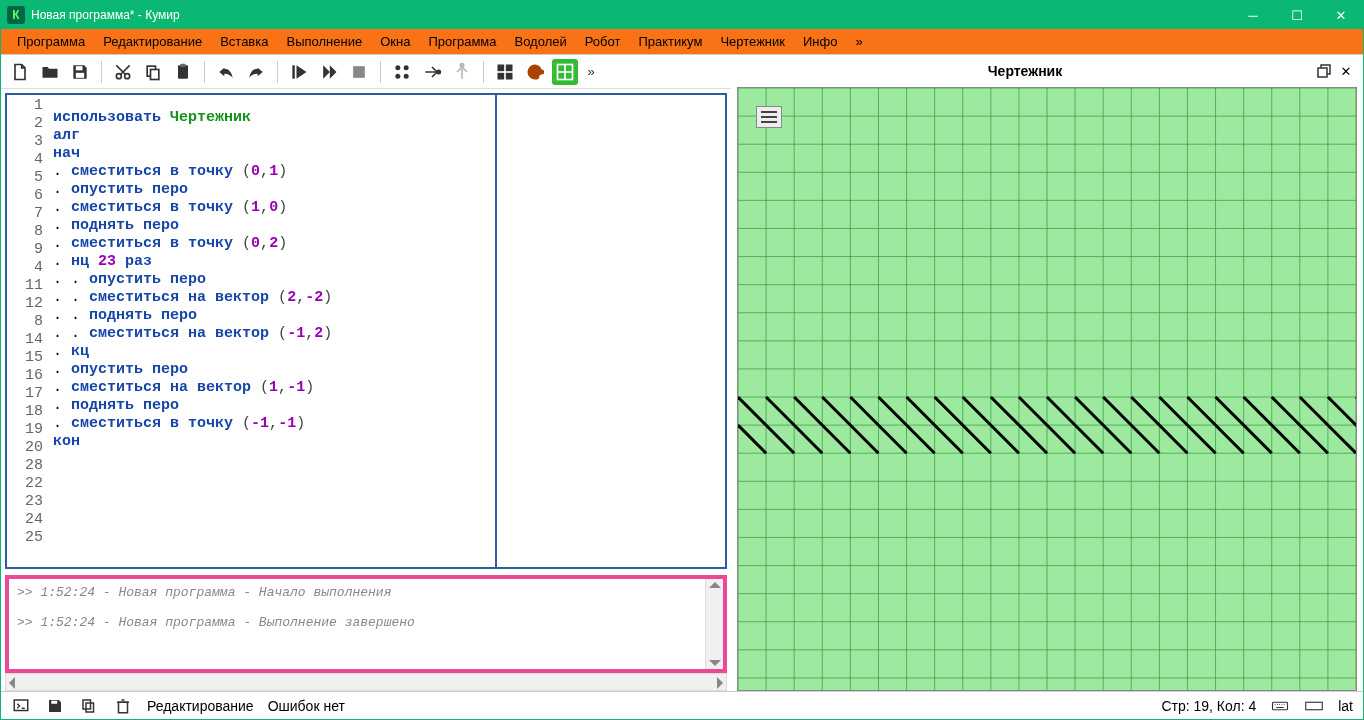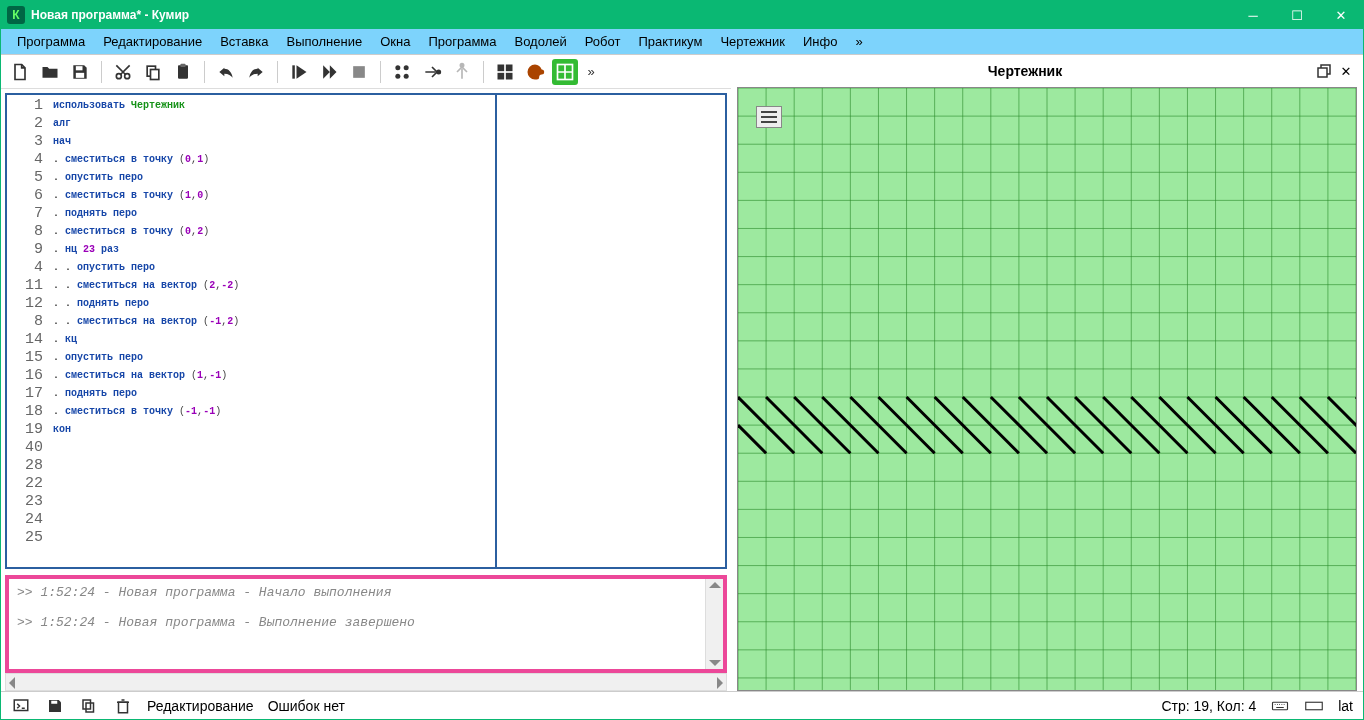--- a/index.html
+++ b/index.html
@@ -1,39 +1,39 @@
 <!DOCTYPE html>
 <html><head>
 <meta charset="utf-8">
 <style>
 * { box-sizing: border-box; margin: 0; padding: 0; }
 html, body { width: 1364px; height: 720px; overflow: hidden; font-family: "Segoe UI", Tahoma, sans-serif; font-size: 13px; background: #fff; }
 .window { width: 100%; height: 100%; display: flex; flex-direction: column; border: 1px solid #0ab873; }
 .titlebar { height: 28px; background: #0ab873; color: #fff; display: flex; align-items: center; padding: 0 0 0 6px; }
 .titlebar .app-icon { width: 18px; height: 18px; background: #064; color: #6f6; border-radius: 3px; display: flex; align-items: center; justify-content: center; font-weight: bold; font-size: 12px; margin-right: 6px; }
-.titlebar .title { flex: 1; font-size: 12px; font-weight: bold; }
+.titlebar .title { flex: 1; font-size: 12px; }
 .titlebar .win-btn { width: 44px; height: 28px; display: flex; align-items: center; justify-content: center; color: #fff; }
-.menubar { height: 26px; background: #7dd3fc; border-bottom: 1px solid #ccc; display: flex; align-items: center; padding: 0 8px; gap: 2px; }
+.menubar { height: 26px; background: #f97316; border-bottom: 1px solid #ccc; display: flex; align-items: center; padding: 0 8px; gap: 2px; }
 .menubar .menu-item { padding: 3px 8px; border-radius: 2px; }
 
 .work { flex: 1; display: flex; min-height: 0; }
 .left-col { width: 730px; display: flex; flex-direction: column; border-right: none; }
 .right-col { flex: 1; display: flex; flex-direction: column; padding: 4px 6px 0 6px; }
 
 .toolbar { height: 34px; display: flex; align-items: center; padding: 2px 6px; gap: 4px; border-bottom: 1px solid #ddd; }
 .tbtn { width: 26px; height: 26px; display: flex; align-items: center; justify-content: center; border: 1px solid transparent; border-radius: 3px; color: #333; }
 .tbtn svg { width: 20px; height: 20px; }
 .tsep { width: 1px; height: 22px; background: #ccc; margin: 0 4px; }
 .tbtn.green { background: #3b3; color: #fff; }
 
 .editor-wrap { flex: 1; min-height: 0; border: 2px solid #2b5fa0; margin: 4px; display: flex; flex-direction: column; }
 .editor-split { flex: 1; display: flex; min-height: 0; }
 .editor-main { flex: 1.05; display: flex; overflow: hidden; background: #fff; }
 .gutter { width: 42px; background: #fff; text-align: right; padding: 2px 6px 2px 2px; color: #666; font-family: "Courier New", monospace; font-size: 15px; line-height: 18px; user-select: none; }
-.code { flex: 1; padding: 2px 4px; font-family: "Courier New", monospace; font-size: 10px; line-height: 18px; white-space: pre; color: #000; }
+.code { flex: 1; padding: 14px 4px; font-family: "Courier New", monospace; font-size: 15px; line-height: 18px; white-space: pre; color: #000; }
 .kw { color: #1646a8; font-weight: bold; }
 .ident { color: #159218; font-weight: bold; }
 .num { color: #9a00b8; font-weight: bold; }
 .punct { color: #444; }
 .dot { color: #000; }
 .editor-side { width: 230px; border-left: 2px solid #2b5fa0; background: #fff; }
 
 .console-wrap { height: 98px; border: 4px solid #ec4899; margin: 2px 4px 0 4px; display: flex; }
 .console { flex: 1; padding: 6px 8px; font-family: "Courier New", monospace; font-size: 13px; color: #888; font-style: italic; overflow: auto; }
 .console-scroll { width: 18px; background: #f0f0f0; border-left: 1px solid #ddd; position: relative; }
@@ -217,21 +217,21 @@
                 <div>4</div>
                 <div>11</div>
                 <div>12</div>
                 <div>8</div>
                 <div>14</div>
                 <div>15</div>
                 <div>16</div>
                 <div>17</div>
                 <div>18</div>
                 <div>19</div>
-                <div>40</div>
+                <div>20</div>
                 <div>28</div>
                 <div>22</div>
                 <div>23</div>
                 <div>24</div>
                 <div>25</div>
               </div>
             <div class="code" id="code"><div><span class="kw">использовать</span> <span class="ident">Чертежник</span></div><div><span class="kw">алг</span></div><div><span class="kw">нач</span></div><div><span class="dot">.</span> <span class="kw">сместиться в точку</span> <span class="punct">(</span><span class="num">0</span><span class="punct">,</span><span class="num">1</span><span class="punct">)</span></div><div><span class="dot">.</span> <span class="kw">опустить перо</span></div><div><span class="dot">.</span> <span class="kw">сместиться в точку</span> <span class="punct">(</span><span class="num">1</span><span class="punct">,</span><span class="num">0</span><span class="punct">)</span></div><div><span class="dot">.</span> <span class="kw">поднять перо</span></div><div><span class="dot">.</span> <span class="kw">сместиться в точку</span> <span class="punct">(</span><span class="num">0</span><span class="punct">,</span><span class="num">2</span><span class="punct">)</span></div><div><span class="dot">.</span> <span class="kw">нц</span> <span class="num">23</span> <span class="kw">раз</span></div><div><span class="dot">.</span> <span class="dot">.</span> <span class="kw">опустить перо</span></div><div><span class="dot">.</span> <span class="dot">.</span> <span class="kw">сместиться на вектор</span> <span class="punct">(</span><span class="num">2</span><span class="punct">,</span><span class="num">-2</span><span class="punct">)</span></div><div><span class="dot">.</span> <span class="dot">.</span> <span class="kw">поднять перо</span></div><div><span class="dot">.</span> <span class="dot">.</span> <span class="kw">сместиться на вектор</span> <span class="punct">(</span><span class="num">-1</span><span class="punct">,</span><span class="num">2</span><span class="punct">)</span></div><div><span class="dot">.</span> <span class="kw">кц</span></div><div><span class="dot">.</span> <span class="kw">опустить перо</span></div><div><span class="dot">.</span> <span class="kw">сместиться на вектор</span> <span class="punct">(</span><span class="num">1</span><span class="punct">,</span><span class="num">-1</span><span class="punct">)</span></div><div><span class="dot">.</span> <span class="kw">поднять перо</span></div><div><span class="dot">.</span> <span class="kw">сместиться в точку</span> <span class="punct">(</span><span class="num">-1</span><span class="punct">,</span><span class="num">-1</span><span class="punct">)</span></div><div><span class="kw">кон</span></div><div>&nbsp;</div><div>&nbsp;</div><div>&nbsp;</div><div>&nbsp;</div><div>&nbsp;</div><div>&nbsp;</div></div>
           </div>
           <div class="editor-side"></div>
         </div>

